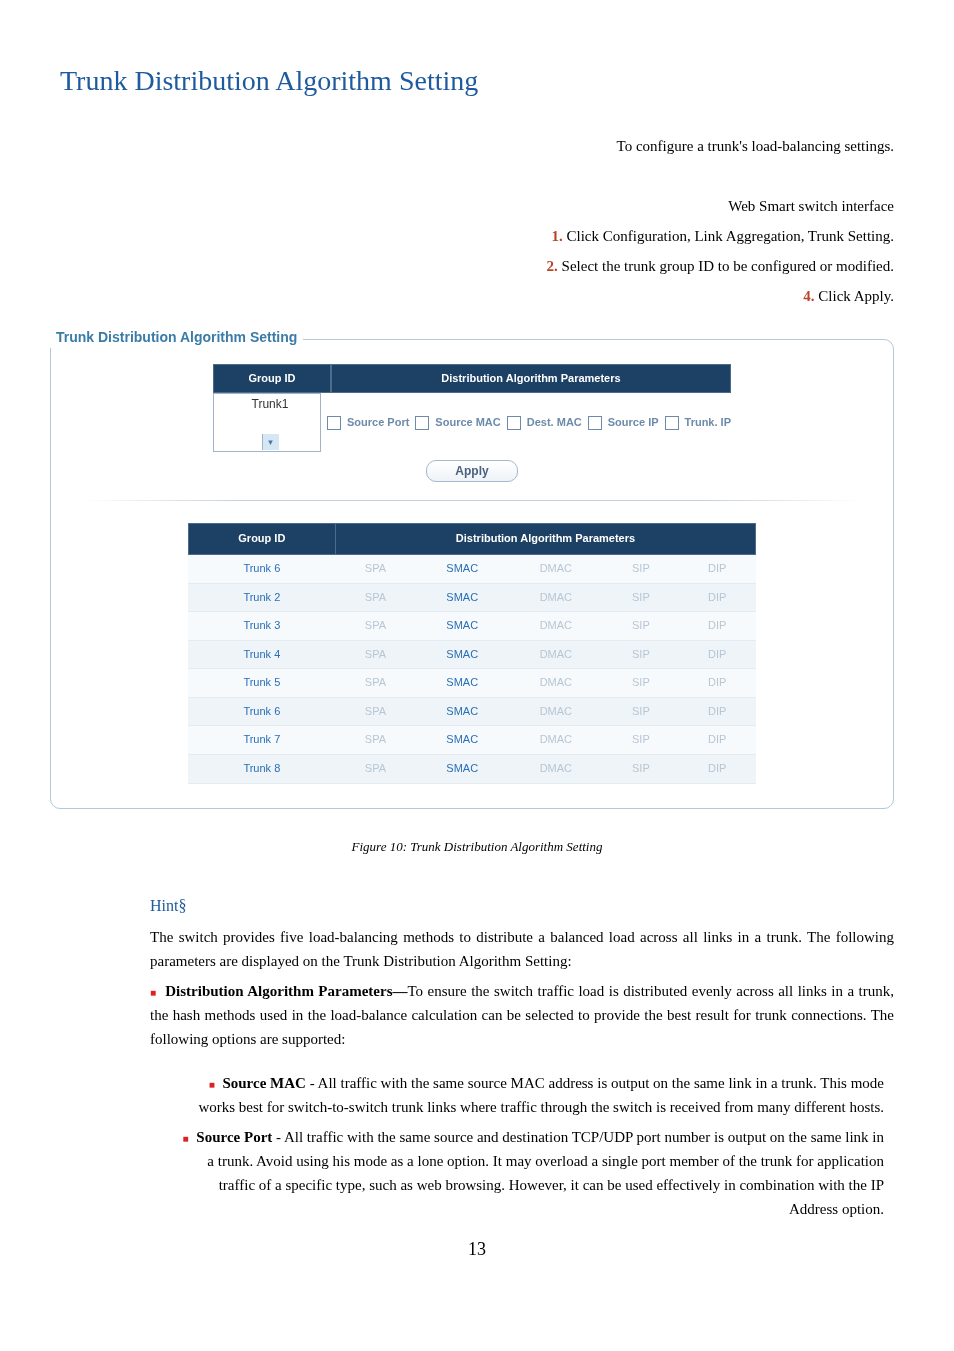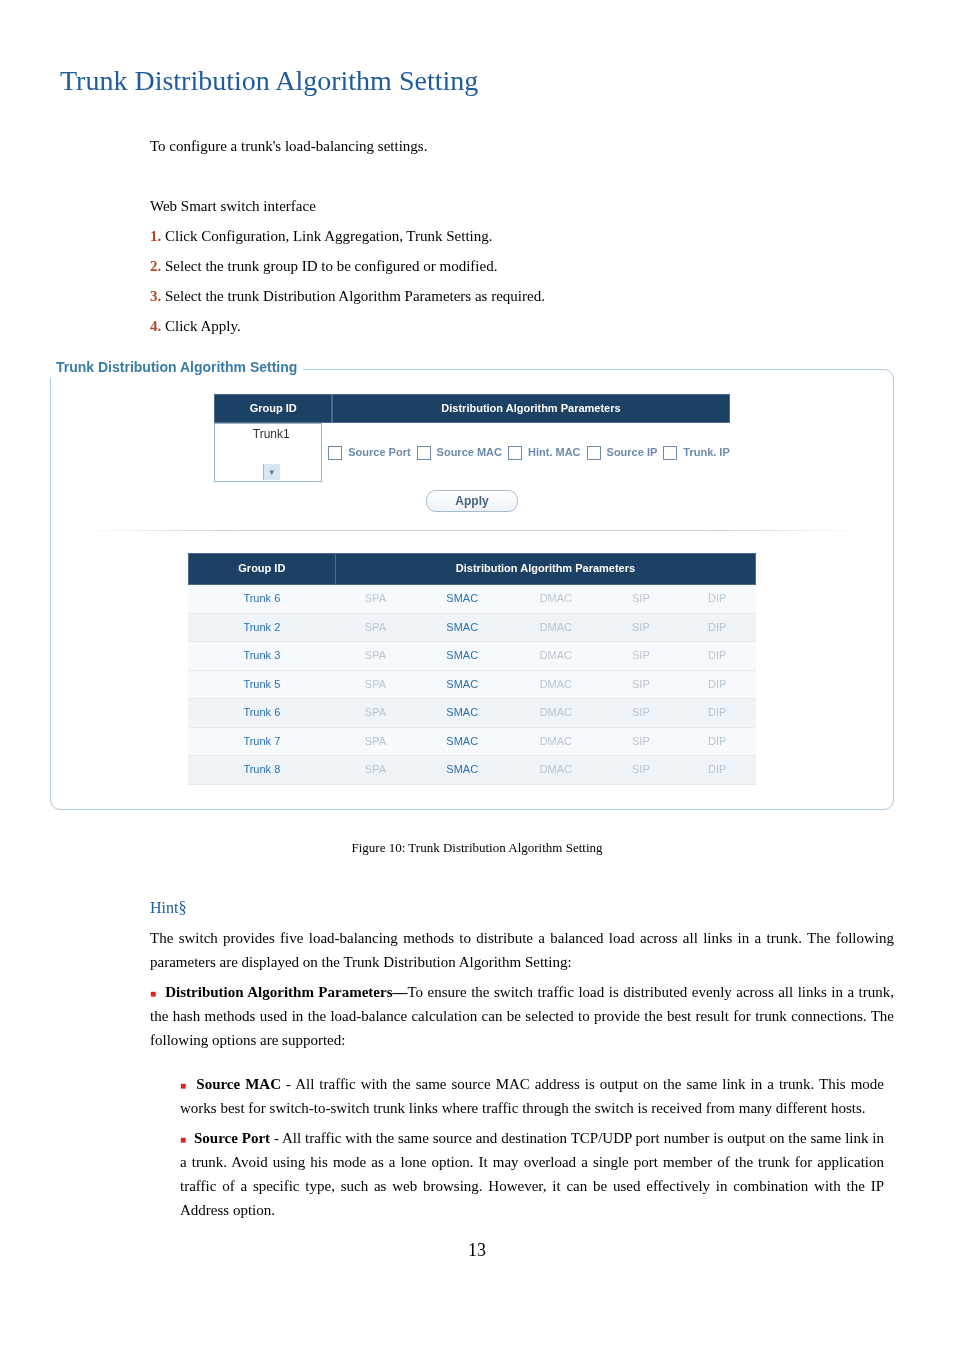--- a/index.html
+++ b/index.html
@@ -20,20 +20,21 @@
     }
     .indent {
       margin-left: 90px;
     }
     .step-num {
       color: #b8452a;
       font-weight: bold;
     }
     .doc-text {
       margin: 6px 0;
+      text-align: right;
     }
     .panel-title {
       color: #3a7ca8;
       font-weight: bold;
       font-size: 14px;
       font-family: Arial, sans-serif;
       margin-top: 12px;
       margin-bottom: 0;
       position: relative;
       z-index: 2;
@@ -156,20 +157,21 @@
       border-bottom: 1px solid #e3ebf1;
     }
     .data-table tr.odd { background: #f7fafc; }
     .data-table tr.even { background: #eef4f8; }
     .cell-active { color: #2a6fb5; }
     .cell-inactive { color: #b8c6d4; }
     .figure-caption {
       text-align: center;
       font-size: 13px;
       margin: 28px 0 36px;
+      font-style: italic;
     }
     .hint-title {
       color: #1e5a9e;
       font-size: 16px;
       margin-bottom: 6px;
       font-family: "Times New Roman", serif;
     }
     .bullet-red {
       color: #d22;
       font-size: 10px;
@@ -193,21 +195,20 @@
 <body>
 
 <h1 class="heading-1">Trunk Distribution Algorithm Setting</h1>
 
 <div class="indent">
   <p class="doc-text">To configure a trunk's load-balancing settings.</p>
   <br>
   <p class="doc-text">Web Smart switch interface</p>
   <p class="doc-text"><span class="step-num">1.</span><span> Click Configuration, Link Aggregation, Trunk Setting.</span></p>
   <p class="doc-text"><span class="step-num">2.</span><span> Select the trunk group ID to be configured or modified.</span></p>
-  <p class="doc-text"><span class="step-num">3.</span><span> Select the trunk Distribution Algorithm Parameters as required.</span></p>
   <p class="doc-text"><span class="step-num">4.</span><span> Click Apply.</span></p>
 </div>
 
 <div style="margin-left:-10px;">
   <span class="panel-title">Trunk Distribution Algorithm Setting</span>
   <div class="panel-wrap">
 
     <div class="config-area">
       <div>
         <div class="config-header">
@@ -218,21 +219,21 @@
           <div class="select-box" style="width:100px;padding:1px 0 1px 6px;justify-content:space-between;">
             <span>Trunk1</span>
             <span class="dropdown-arrow">▾</span>
           </div>
           <div class="params-cell">
             <span class="checkbox"></span>
               <span>Source Port</span>
             <span class="checkbox"></span>
               <span>Source MAC</span>
             <span class="checkbox"></span>
-              <span>Hint. MAC</span>
+              <span>Dest. MAC</span>
             <span class="checkbox"></span>
               <span>Source IP</span>
             <span class="checkbox"></span>
               <span>Trunk. IP</span>
           </div>
         </div>
         <button class="apply-btn">Apply</button>
       </div>
     </div>
 
@@ -257,20 +258,28 @@
           <tr class="even">
             <td class="cell-active">Trunk 2</td>
             <td class="cell-inactive">SPA</td>
             <td class="cell-active">SMAC</td>
             <td class="cell-inactive">DMAC</td>
             <td class="cell-inactive">SIP</td>
             <td class="cell-inactive">DIP</td>
           </tr>
           <tr class="odd">
             <td class="cell-active">Trunk 3</td>
+            <td class="cell-inactive">SPA</td>
+            <td class="cell-active">SMAC</td>
+            <td class="cell-inactive">DMAC</td>
+            <td class="cell-inactive">SIP</td>
+            <td class="cell-inactive">DIP</td>
+          </tr>
+          <tr class="even">
+            <td class="cell-active">Trunk 4</td>
             <td class="cell-inactive">SPA</td>
             <td class="cell-active">SMAC</td>
             <td class="cell-inactive">DMAC</td>
             <td class="cell-inactive">SIP</td>
             <td class="cell-inactive">DIP</td>
           </tr>
           <tr class="odd">
             <td class="cell-active">Trunk 5</td>
             <td class="cell-inactive">SPA</td>
             <td class="cell-active">SMAC</td>

